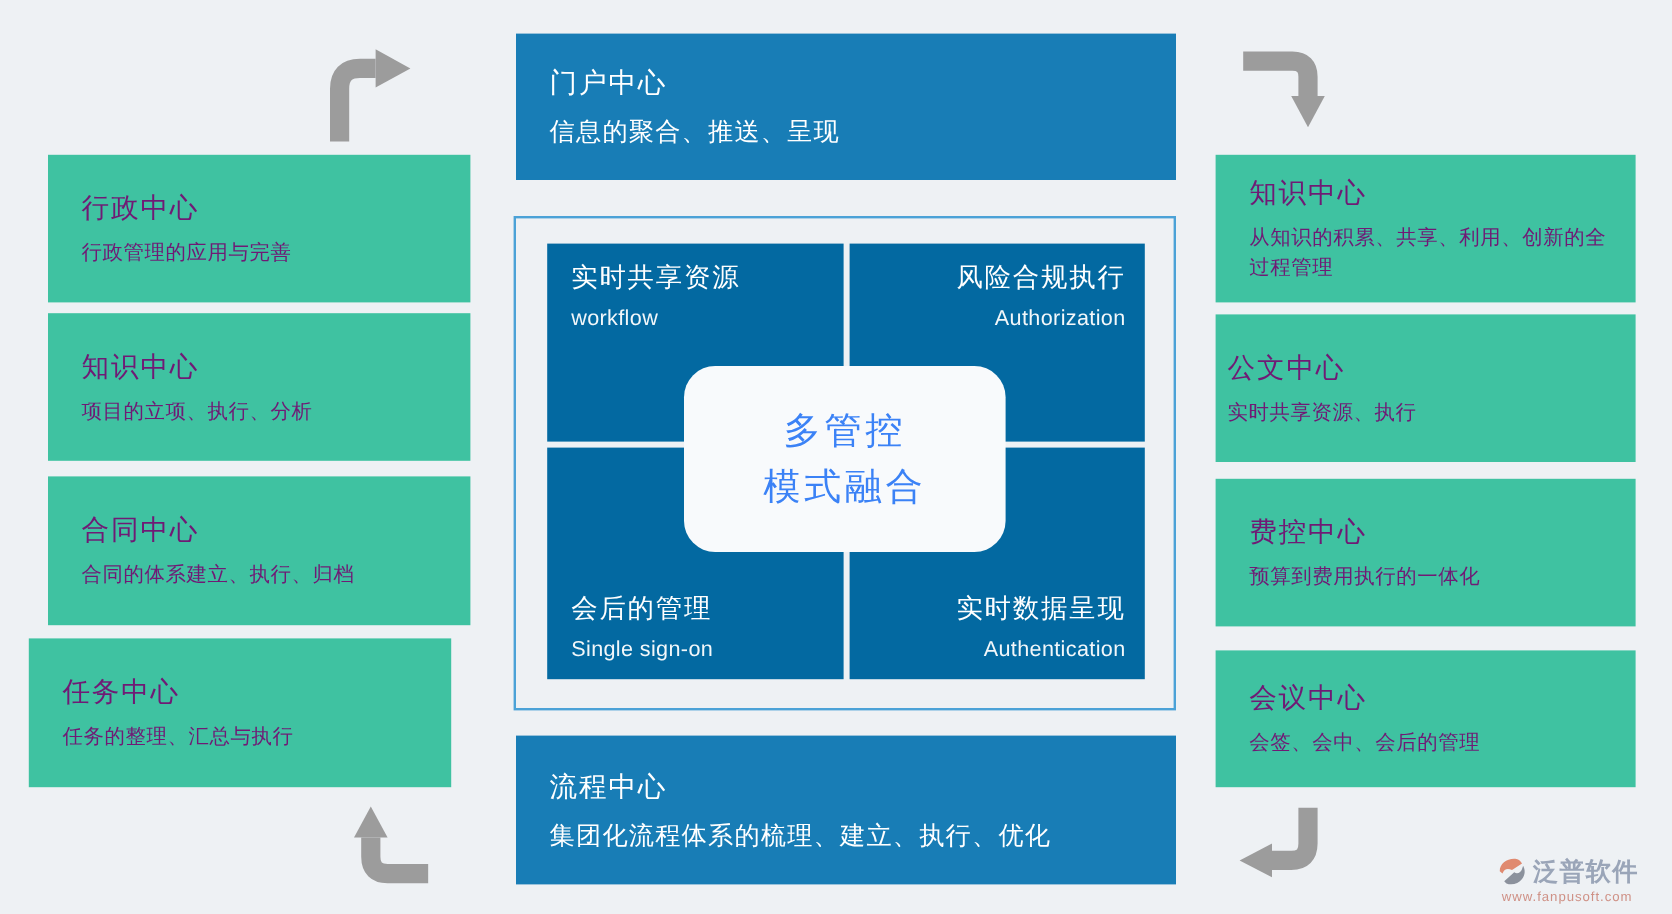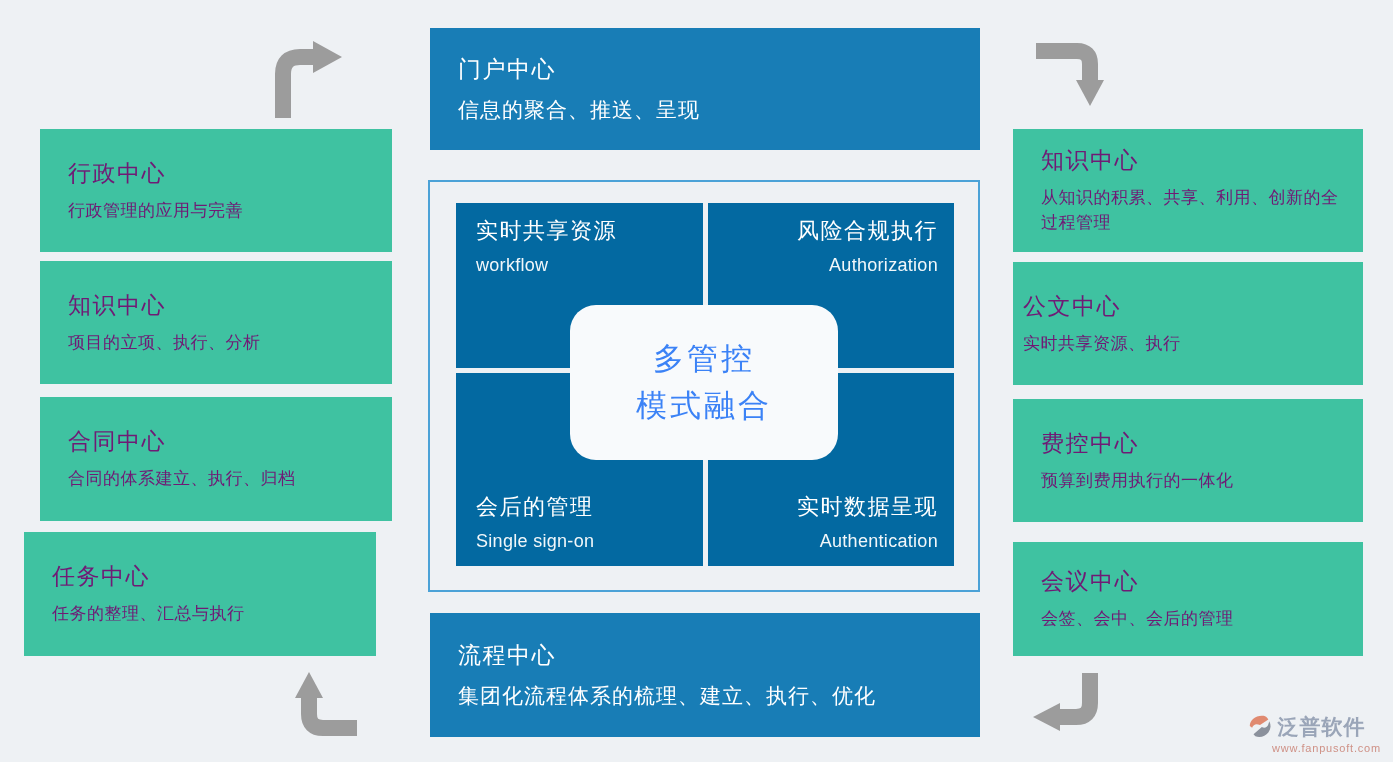--- a/index.html
+++ b/index.html
@@ -56,21 +56,21 @@
   .arrow{position:absolute;}
   .arrow path{fill:none;stroke:#9c9c9c;stroke-width:16;}
   .arrow polygon{fill:#9c9c9c;}
   #arrow-tl{left:264px;top:40px;}
   #arrow-tr{left:1035px;top:38px;}
   #arrow-bl{left:293px;top:664px;}
   #arrow-br{left:1030px;top:673px;}
   
   .logo{
     position:absolute;right:12px;bottom:8px;width:150px;
-    text-align:right;line-height:1;
+    text-align:center;line-height:1;
   }
   .logo-row{display:flex;align-items:center;justify-content:center;gap:5px;}
   .logo-name{font-size:21px;font-weight:bold;color:#9aa5b8;letter-spacing:1px;}
   .logo-url{font-size:11px;color:#cf9186;letter-spacing:.8px;margin-top:3px;}
   
   #lb0{left:40px;top:129px;width:352px;height:123px;}
   #lb1{left:40px;top:261px;width:352px;height:123px;}
   #lb2{left:40px;top:397px;width:352px;height:124px;}
   #lb3{left:24px;top:532px;width:352px;height:124px;}
   

